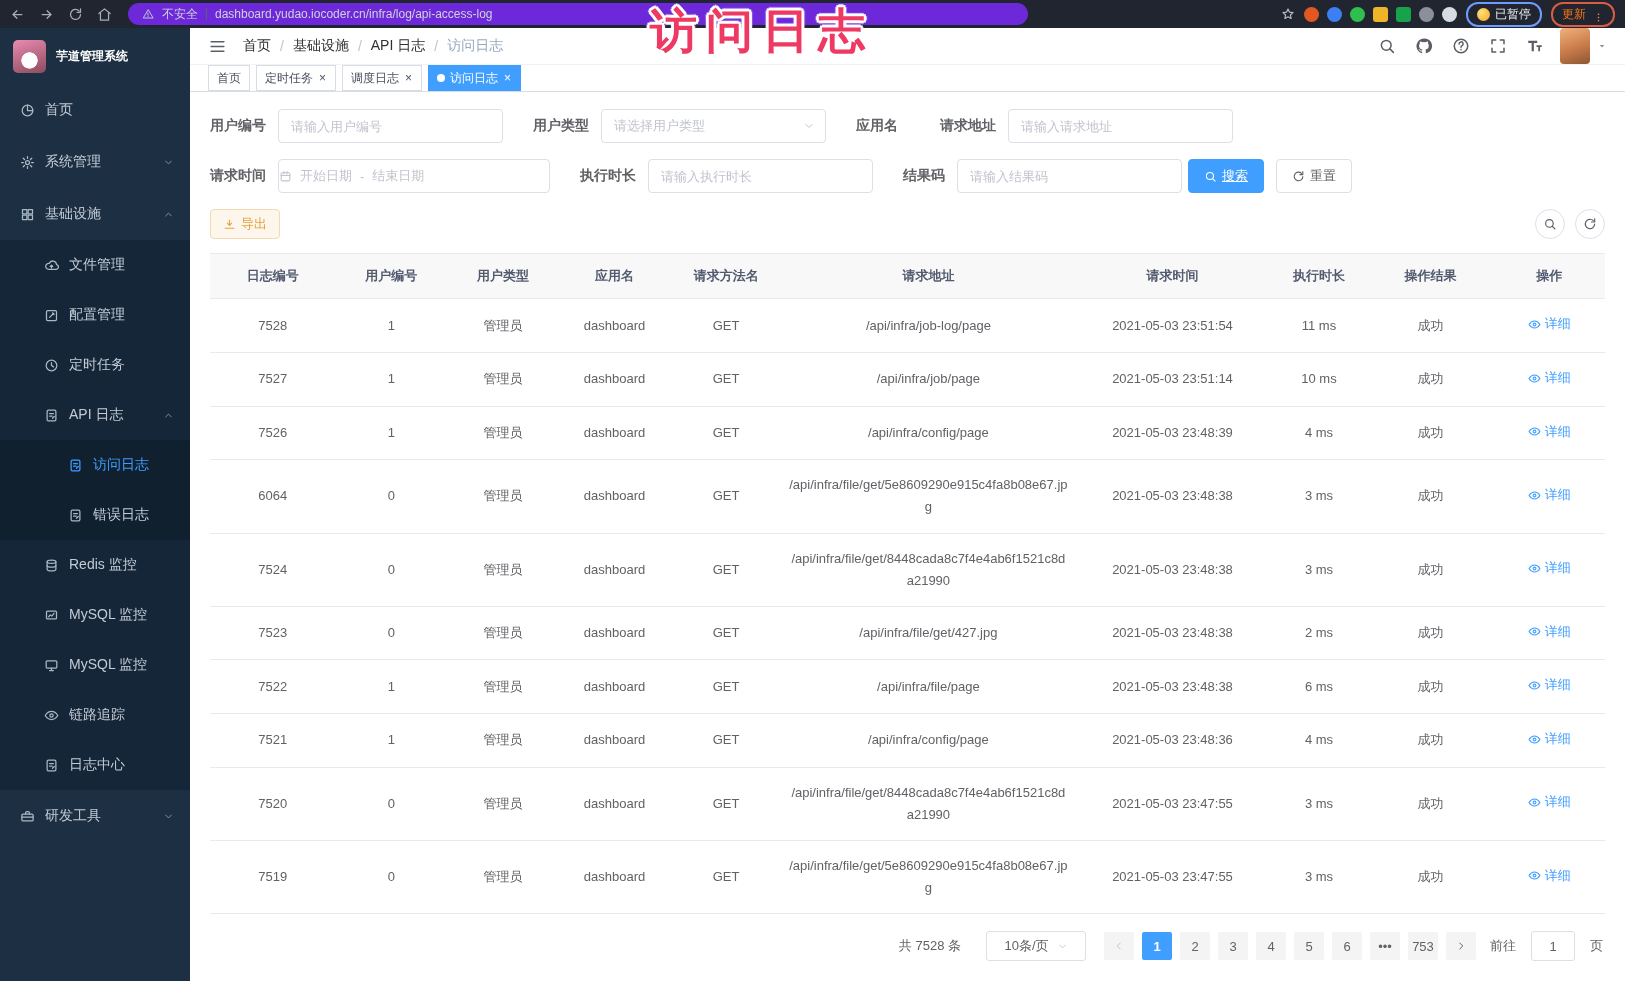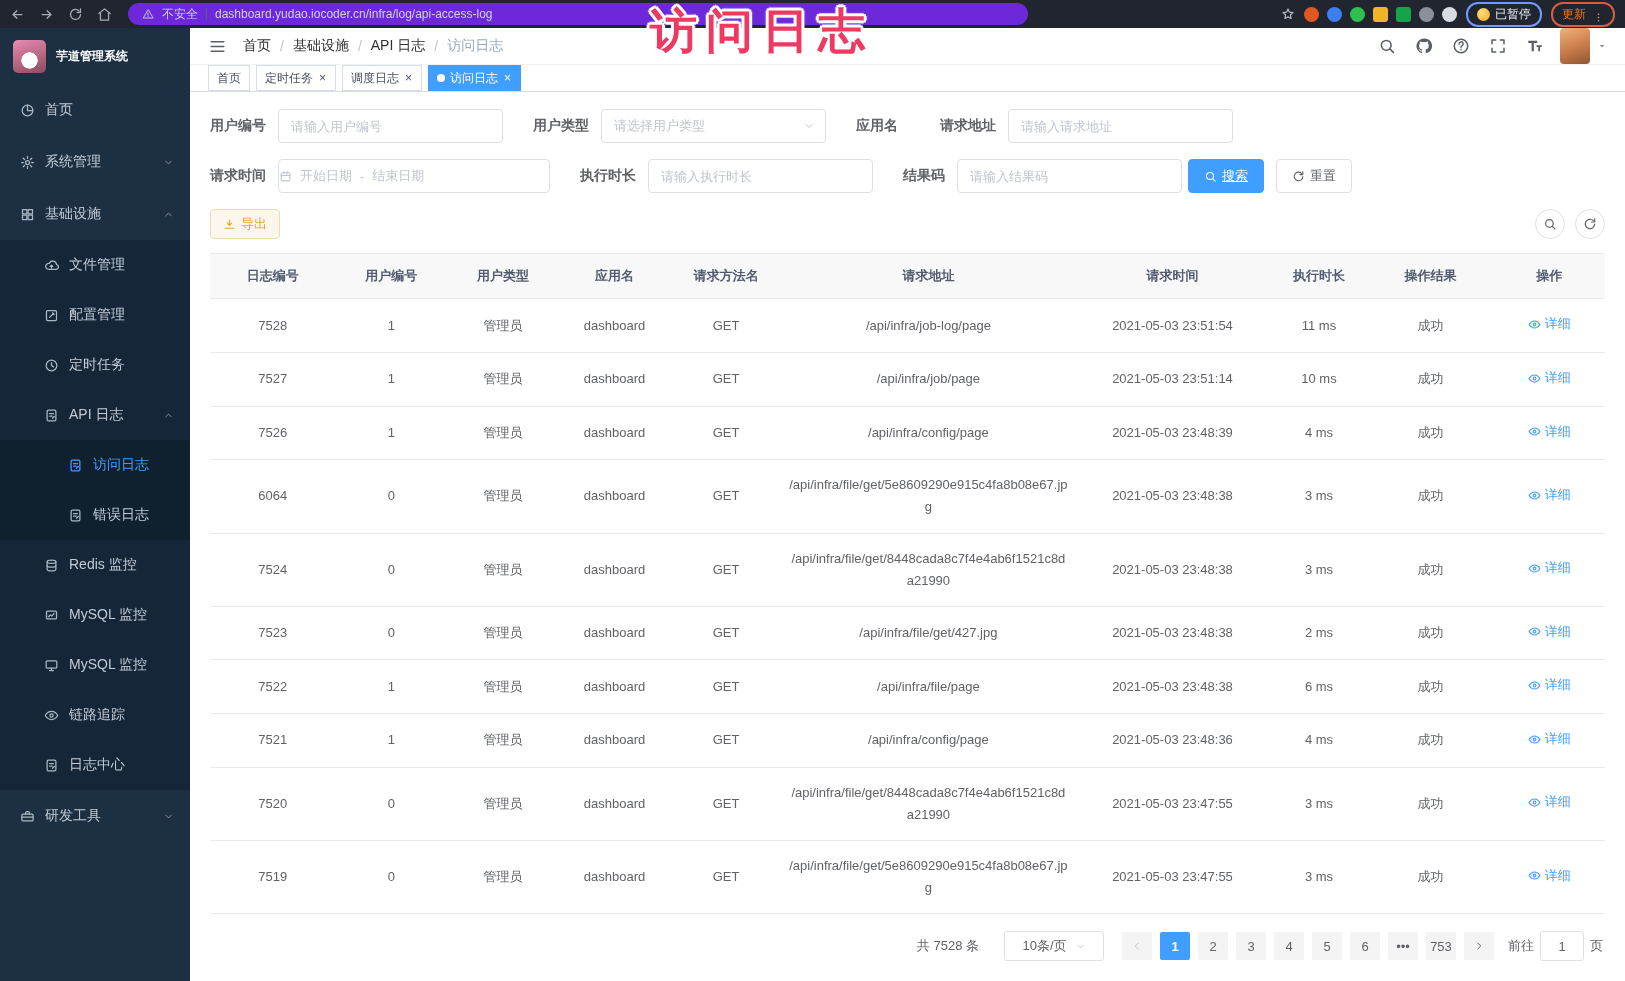--- a/index.html
+++ b/index.html
@@ -98,21 +98,21 @@
 
   
   .pager{ display:flex; align-items:center; justify-content:flex-end; margin:17px 2px 20px; font-size:13px; color:#606266; }
   .pager .total{ margin-right:25px; }
   .psize{ width:100px; height:30px; border:1px solid #dcdfe6; border-radius:3px; display:flex; align-items:center; justify-content:center; gap:8px; color:#606266; cursor:pointer; margin-right:14px; }
   .psize i{ font-size:11px; color:#c0c4cc; }
   .pbtn{ min-width:30px; height:28px; margin:0 4px; border:none; border-radius:2px; background:#f4f4f5; color:#606266; font-size:13px; display:inline-flex; align-items:center; justify-content:center; padding:0 4px; cursor:pointer; font-family:inherit; }
   .pbtn.arrow{ font-size:12px; }
   .pbtn.disabled{ color:#c0c4cc; cursor:default; }
   .pbtn.active{ background:#409eff; color:#fff; font-weight:bold; }
-  .goto{ display:flex; align-items:center; gap:6px; margin-left:10px; white-space:nowrap; }
+  .goto{ display:flex; align-items:center; gap:15px; margin-left:10px; white-space:nowrap; }
   .goto input{ width:44px; height:30px; border:1px solid #dcdfe6; border-radius:3px; text-align:center; font-size:13px; color:#606266; outline:none; font-family:inherit; }
 
   
   .watermark{ position:absolute; left:650px; top:0px; z-index:50; font-size:47px; font-weight:800; letter-spacing:9px; color:#ee3a62; pointer-events:none;
     text-shadow:-2px -2px 0 #fff, 2px -2px 0 #fff, -2px 2px 0 #fff, 2px 2px 0 #fff, 0 3px 1px #fff, 0 -3px 1px #fff, 3px 0 1px #fff, -3px 0 1px #fff; }
 </style>
 </head>
 <body>
 
 <div class="watermark">访问日志</div>

